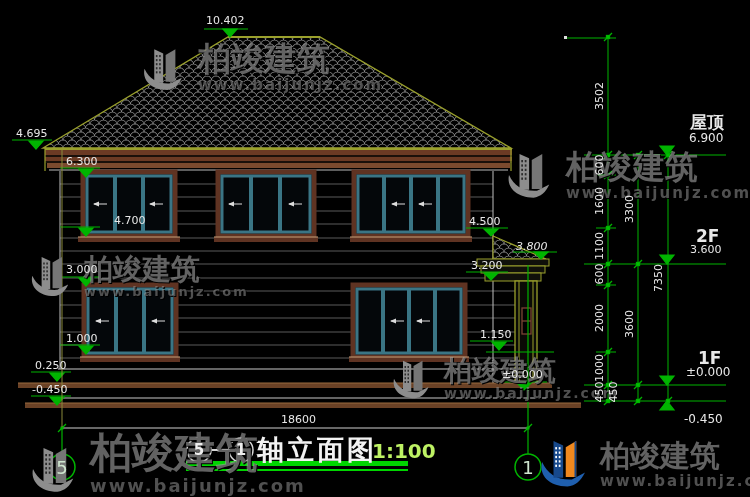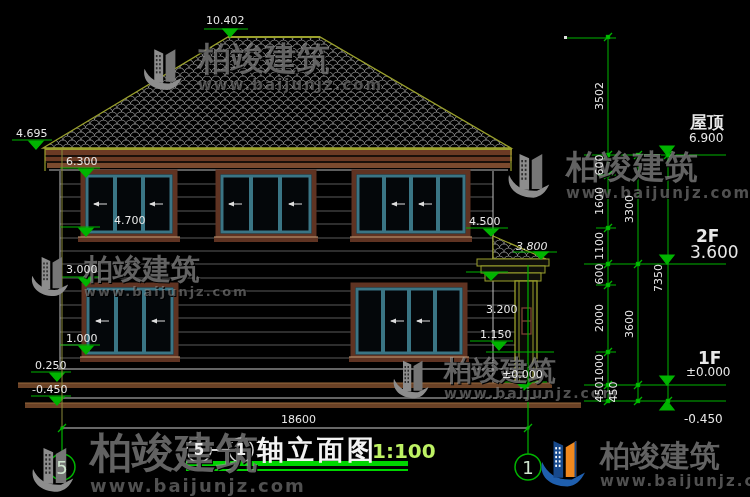--- a/index.html
+++ b/index.html
@@ -385,28 +385,28 @@
   <div class="t" style="left:16px;top:128px;">4.695</div>
   <div class="t" style="left:66px;top:156px;">6.300</div>
   <div class="t" style="left:66px;top:215px;margin-left:48px;">4.700</div>
   <div class="t" style="left:66px;top:264px;">3.000</div>
   <div class="t" style="left:66px;top:333px;">1.000</div>
   <div class="t" style="left:35px;top:360px;">0.250</div>
   <div class="t" style="left:32px;top:384px;">-0.450</div>
 
   <div class="t" style="left:469px;top:216px;">4.500</div>
   <div class="t" style="left:516px;top:241px;font-style:italic;">3.800</div>
-  <div class="t" style="left:486px;top:260px;margin-top:44px;">3.200</div>
+  <div class="t" style="left:471px;top:260px;">3.200</div>
   <div class="t" style="left:480px;top:329px;">1.150</div>
   <div class="t" style="left:502px;top:369px;">±0.000</div>
 
   <div class="t lvl-name" style="left:690px;top:114px;">屋顶</div>
   <div class="t" style="left:689px;top:132px;font-size:12px;">6.900</div>
   <div class="t lvl-name" style="left:696px;top:228px;">2F</div>
-  <div class="t" style="left:690px;top:244px;font-size:17px;">3.600</div>
+  <div class="t" style="left:690px;top:244px;font-size:11px;">3.600</div>
   <div class="t lvl-name" style="left:698px;top:350px;">1F</div>
   <div class="t" style="left:686px;top:366px;font-size:12px;">±0.000</div>
   <div class="t" style="left:684px;top:413px;font-size:12px;">-0.450</div>
 
   <div class="vt" style="left:599px;top:96px;">3502</div>
   <div class="vt" style="left:599px;top:165px;">600</div>
   <div class="vt" style="left:599px;top:201px;">1600</div>
   <div class="vt" style="left:599px;top:246px;">1100</div>
   <div class="vt" style="left:599px;top:274px;">600</div>
   <div class="vt" style="left:599px;top:318px;">2000</div>

